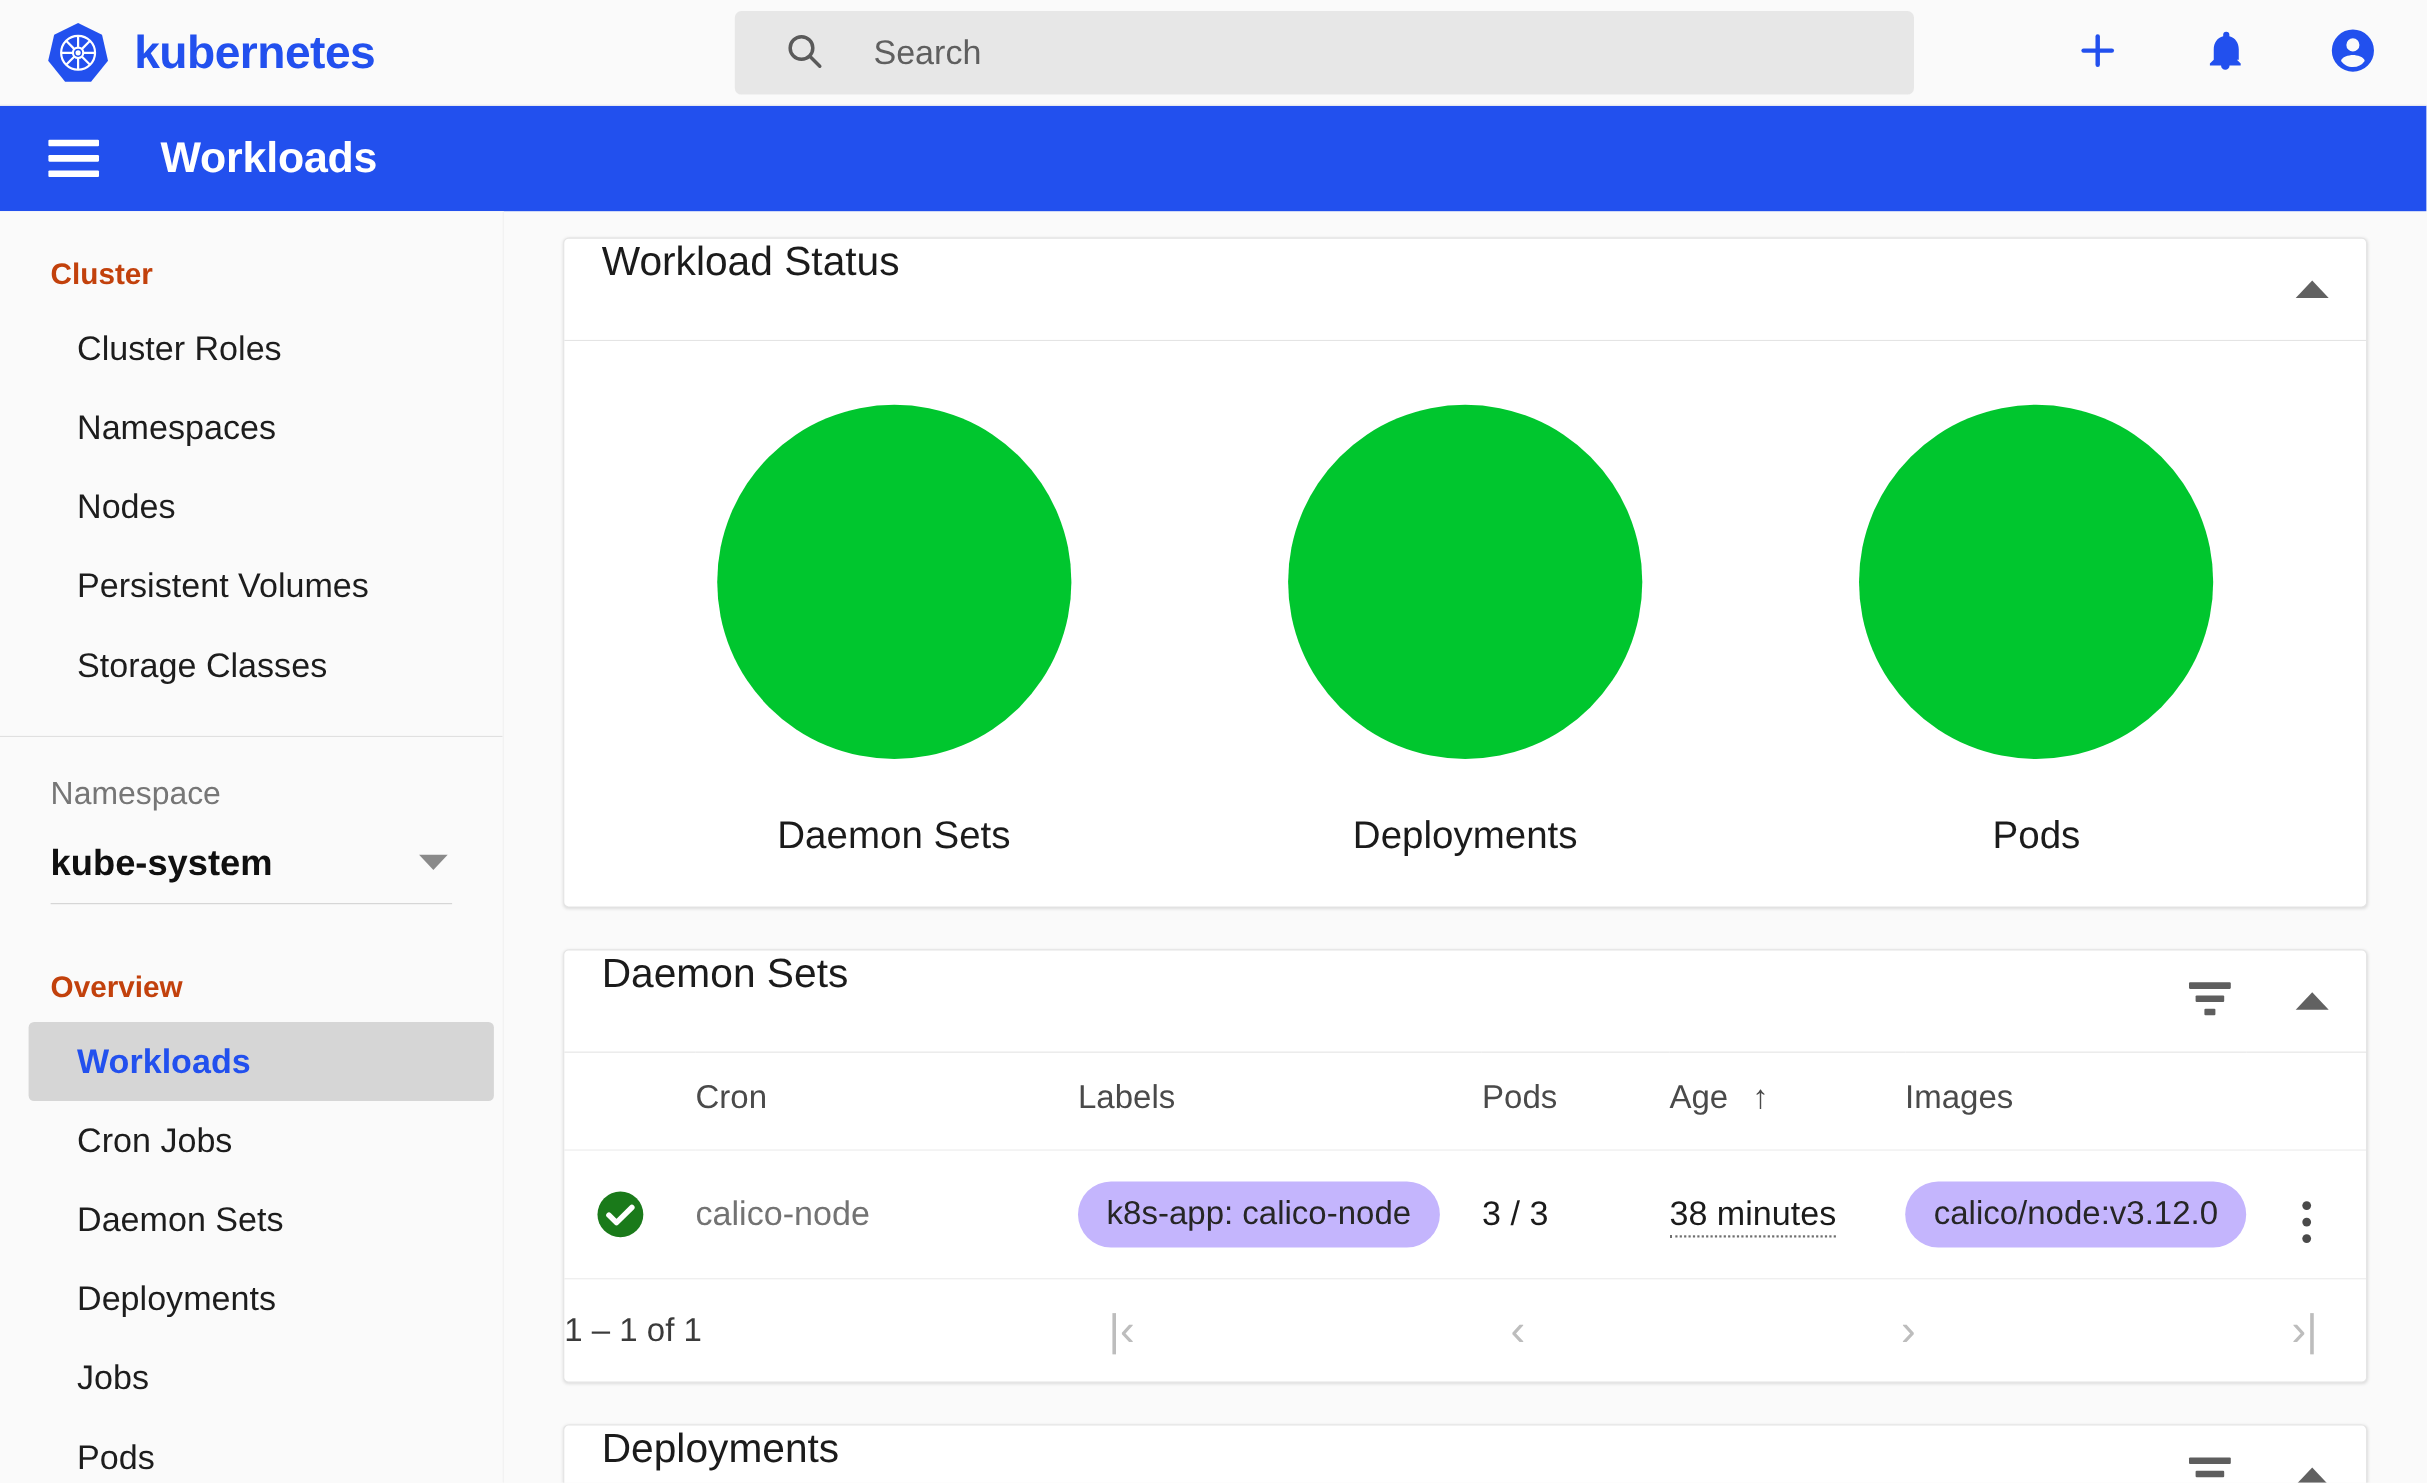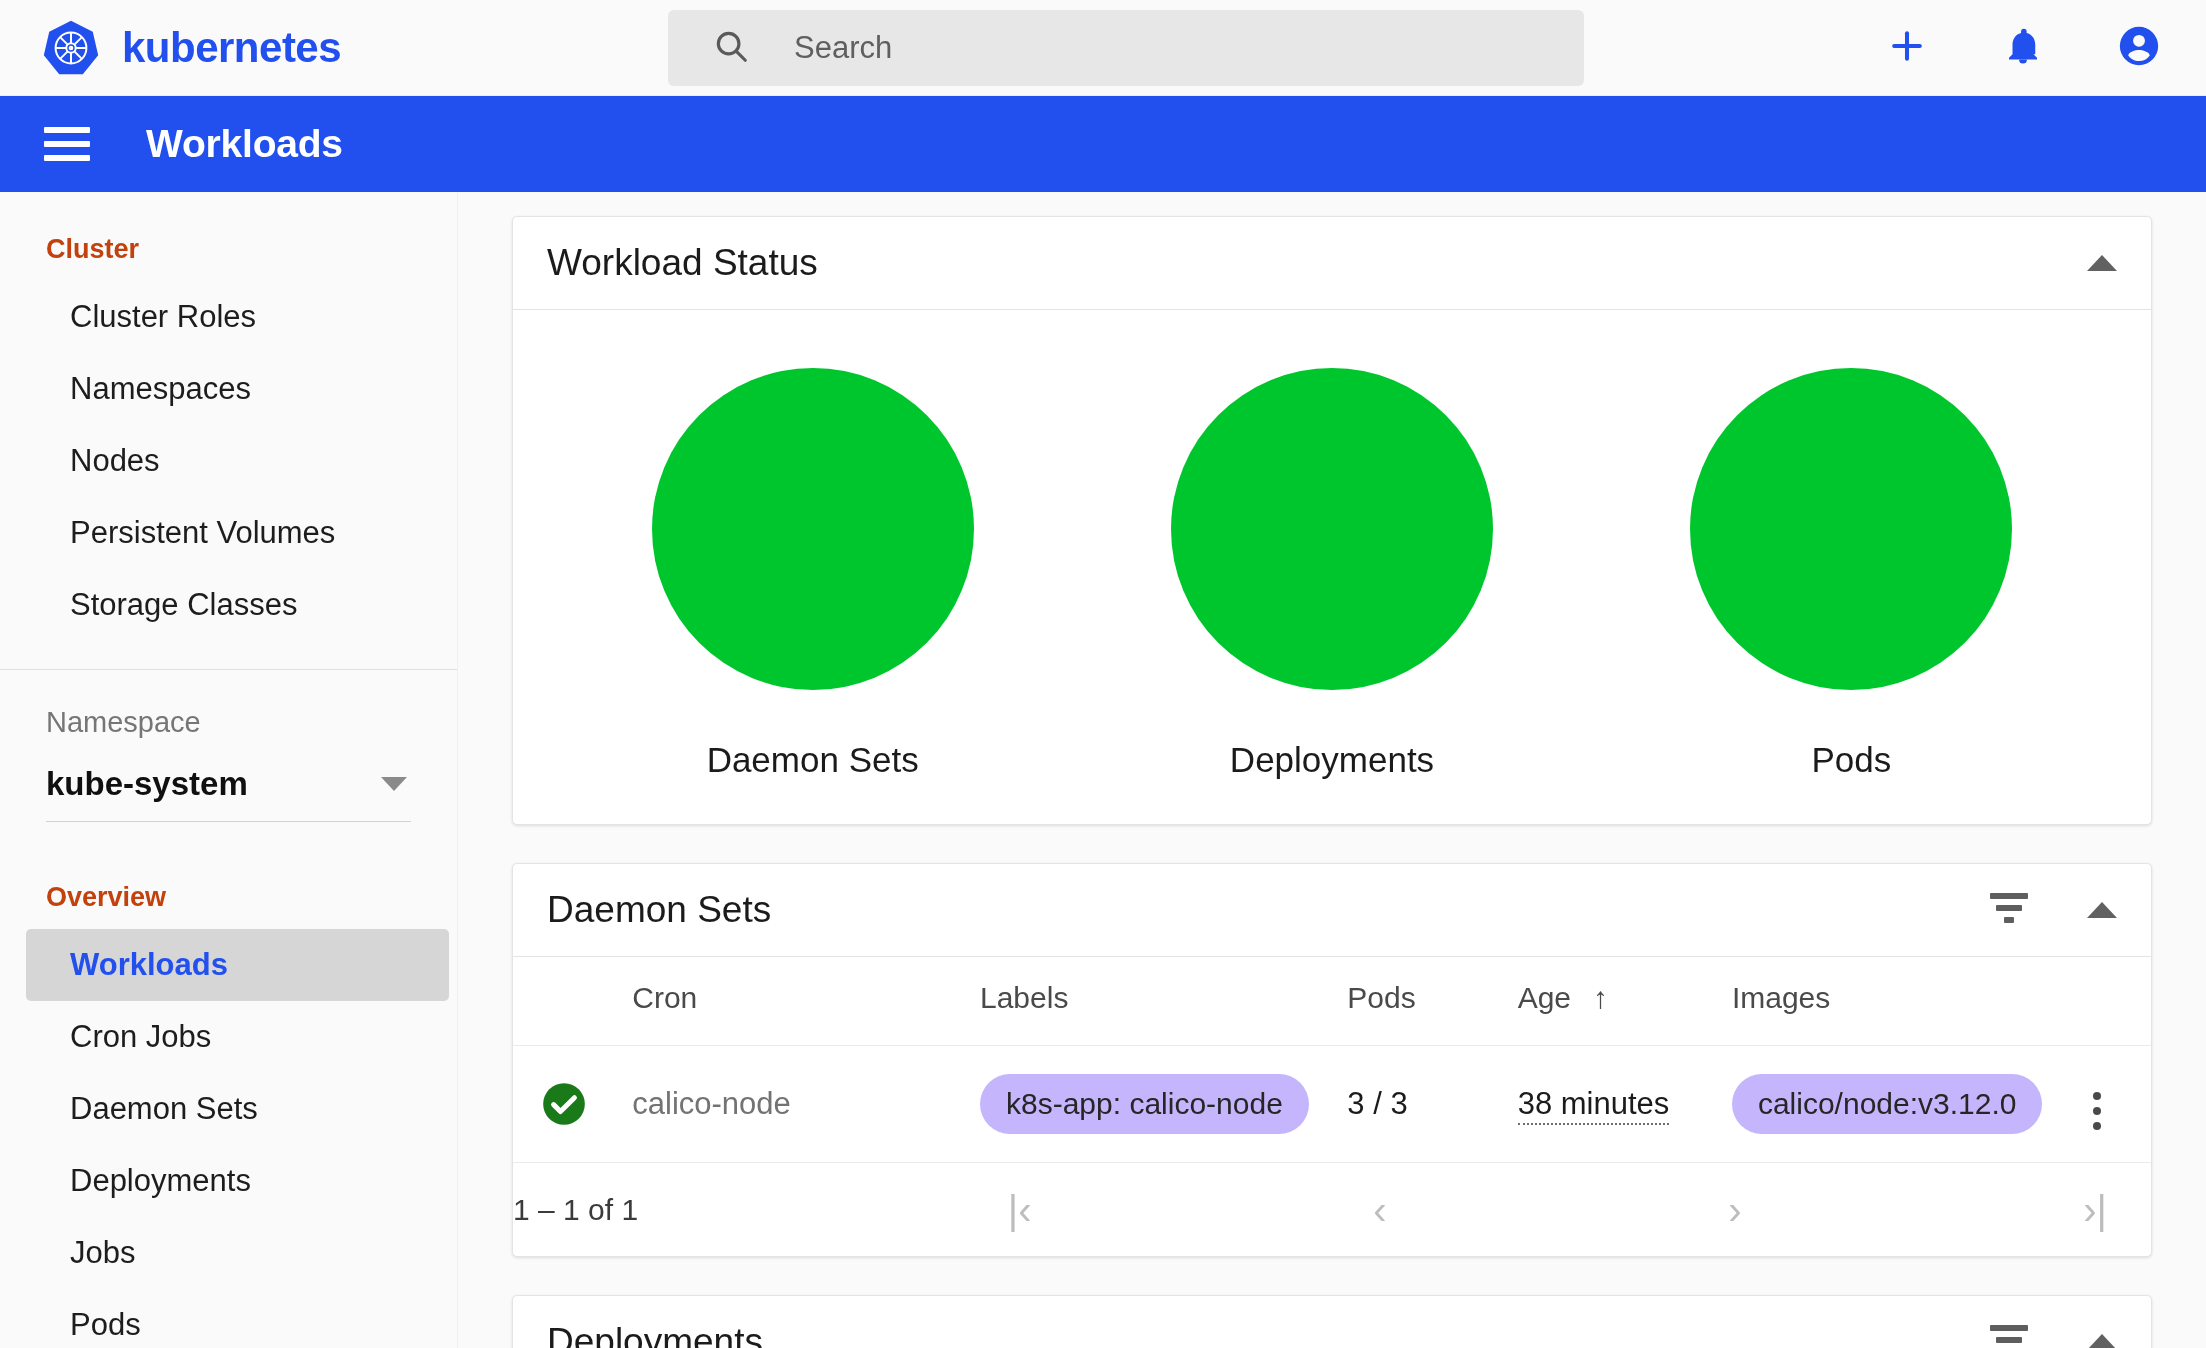--- a/index.html
+++ b/index.html
@@ -32,21 +32,21 @@
     font-size: 42px;
     font-weight: 700;
     color: #2250ee;
     letter-spacing: -0.5px;
     line-height: 1;
   }
   .searchwrap {
     position: absolute;
     left: 668px;
     top: 10px;
-    width: 916px;
+    width: 1072px;
     height: 76px;
     background: #e7e7e7;
     border-radius: 6px;
     display: flex;
     align-items: center;
     padding-left: 44px;
     gap: 44px;
   }
   .search-icon { width: 38px; height: 38px; flex: none; }
   .search-input {
@@ -156,21 +156,20 @@
   .card {
     background: #ffffff;
     border: 1px solid #e4e4e4;
     border-radius: 5px;
     box-shadow: 0 1px 3px rgba(0,0,0,.12);
     margin-bottom: 38px;
   }
   .card-head {
     height: 92px;
     display: flex;
-    align-items: center;
     justify-content: space-between;
     padding: 0 34px 0 34px;
   }
   .card-title { font-size: 37px; color: #1b1b1b; font-weight: 400; }
   .card-head-actions { display: flex; align-items: center; gap: 58px; }
   .filter-icon { width: 40px; height: 34px; display: flex; flex-direction: column; align-items: center; gap: 6px; cursor: pointer; }
   .filter-icon i { display: block; background: #5e5e5e; height: 6px; border-radius: 1px; }
   .filter-icon i:nth-child(1) { width: 38px; }
   .filter-icon i:nth-child(2) { width: 26px; }
   .filter-icon i:nth-child(3) { width: 10px; }

